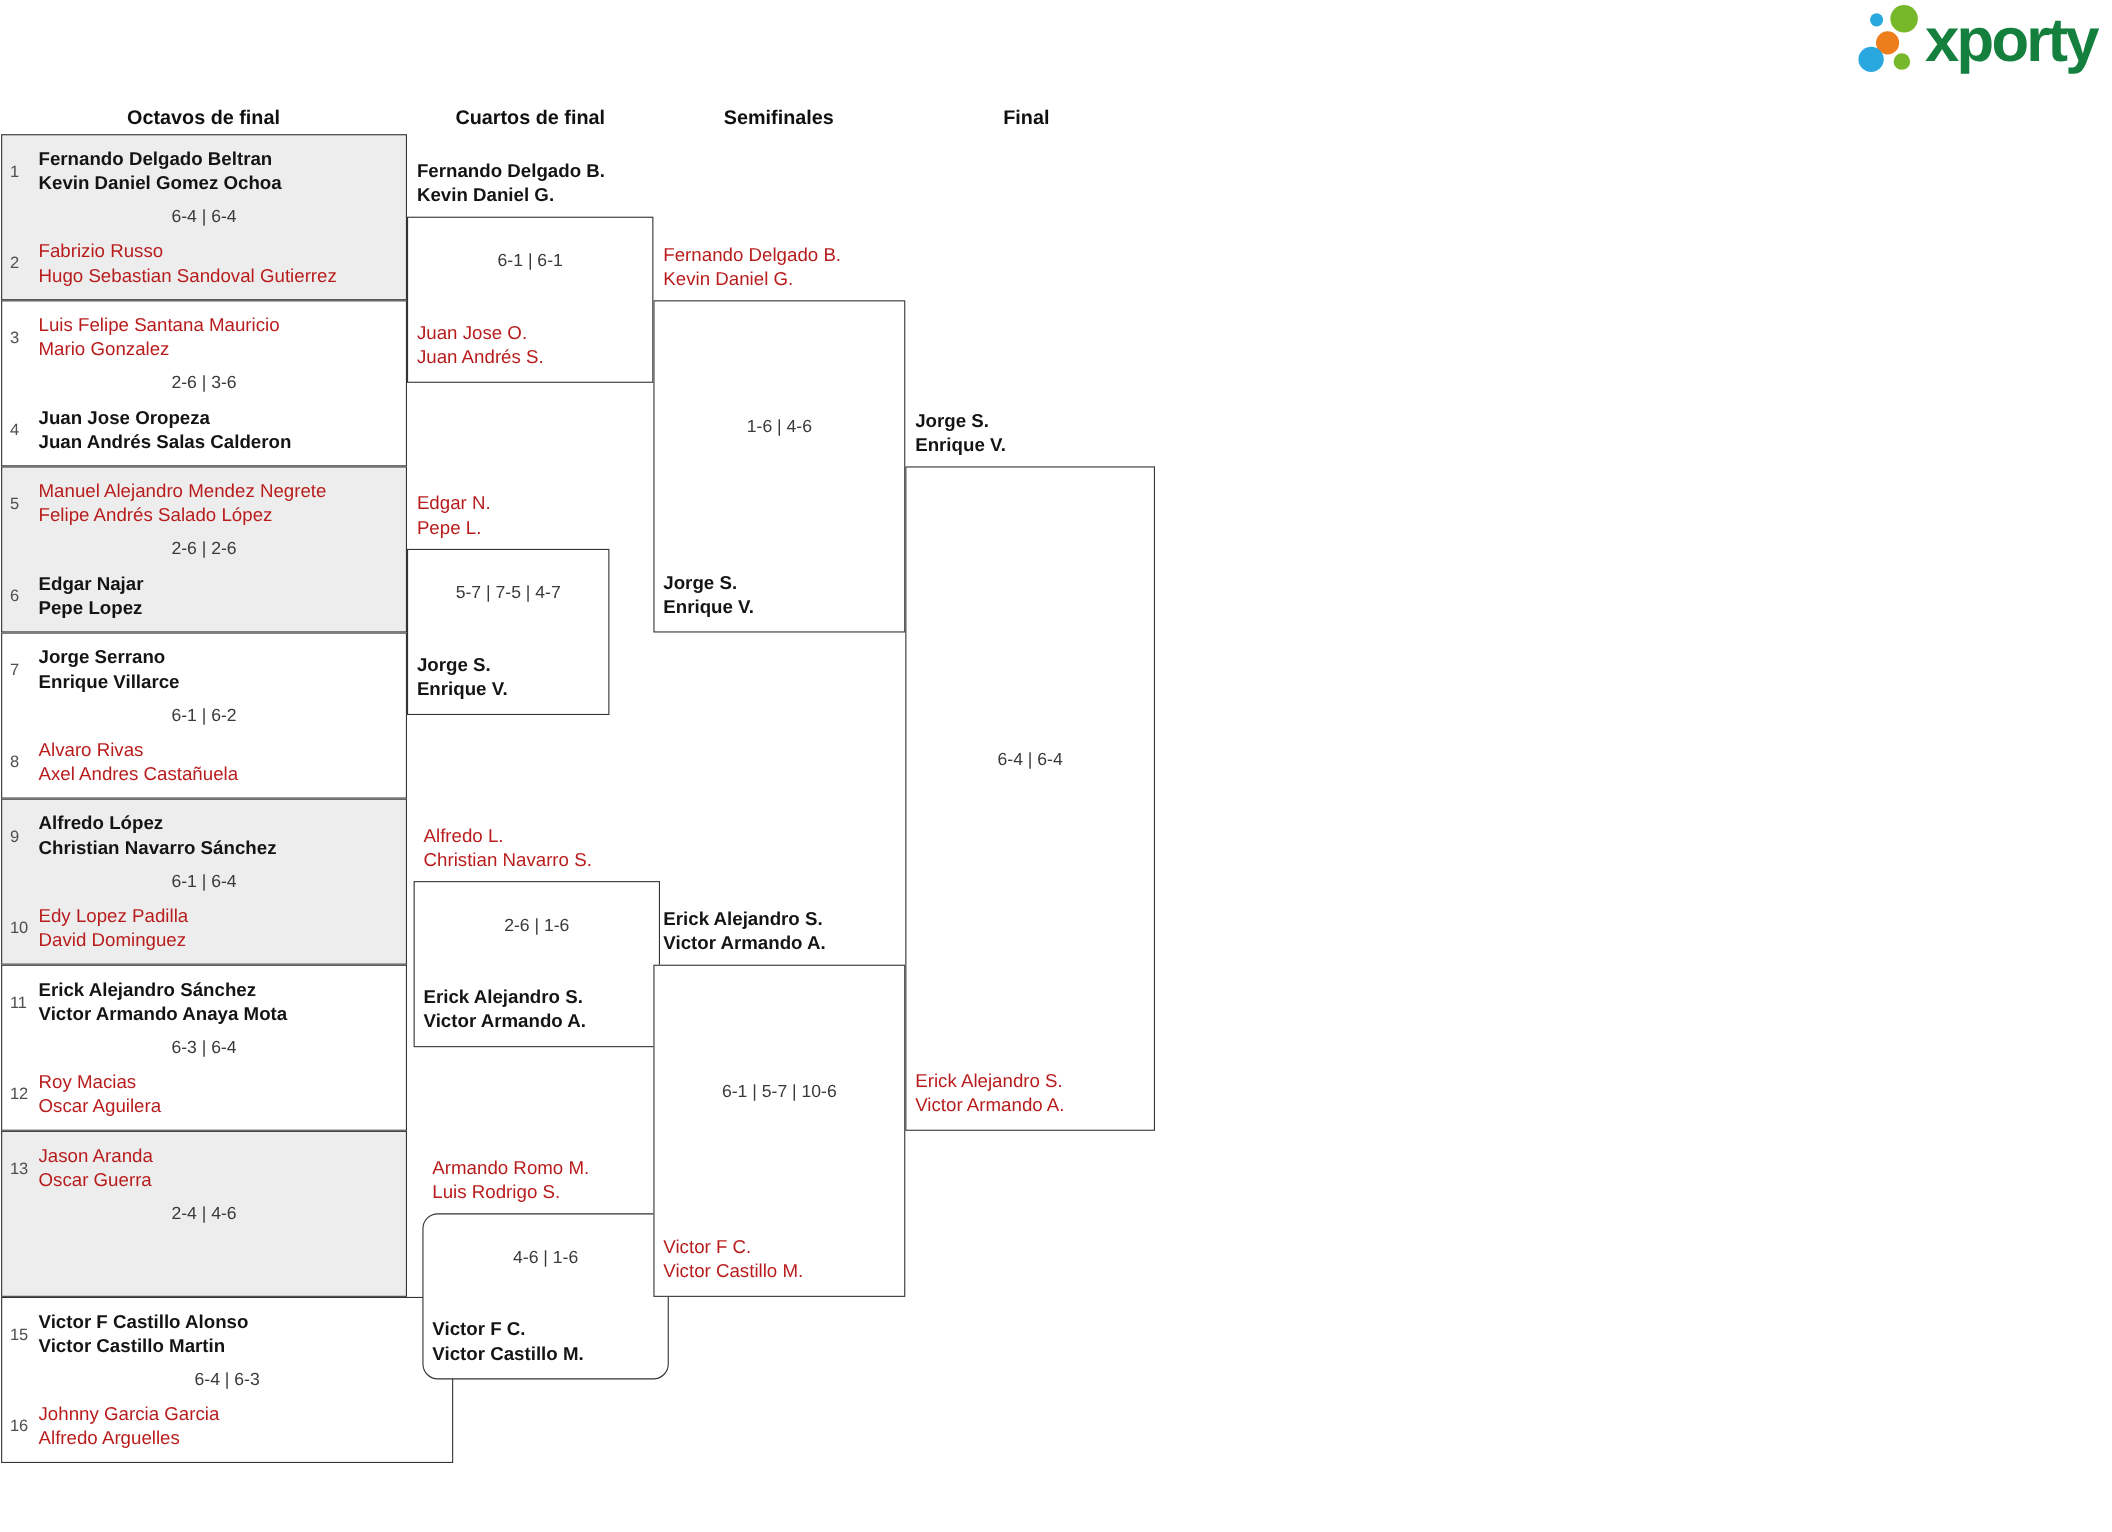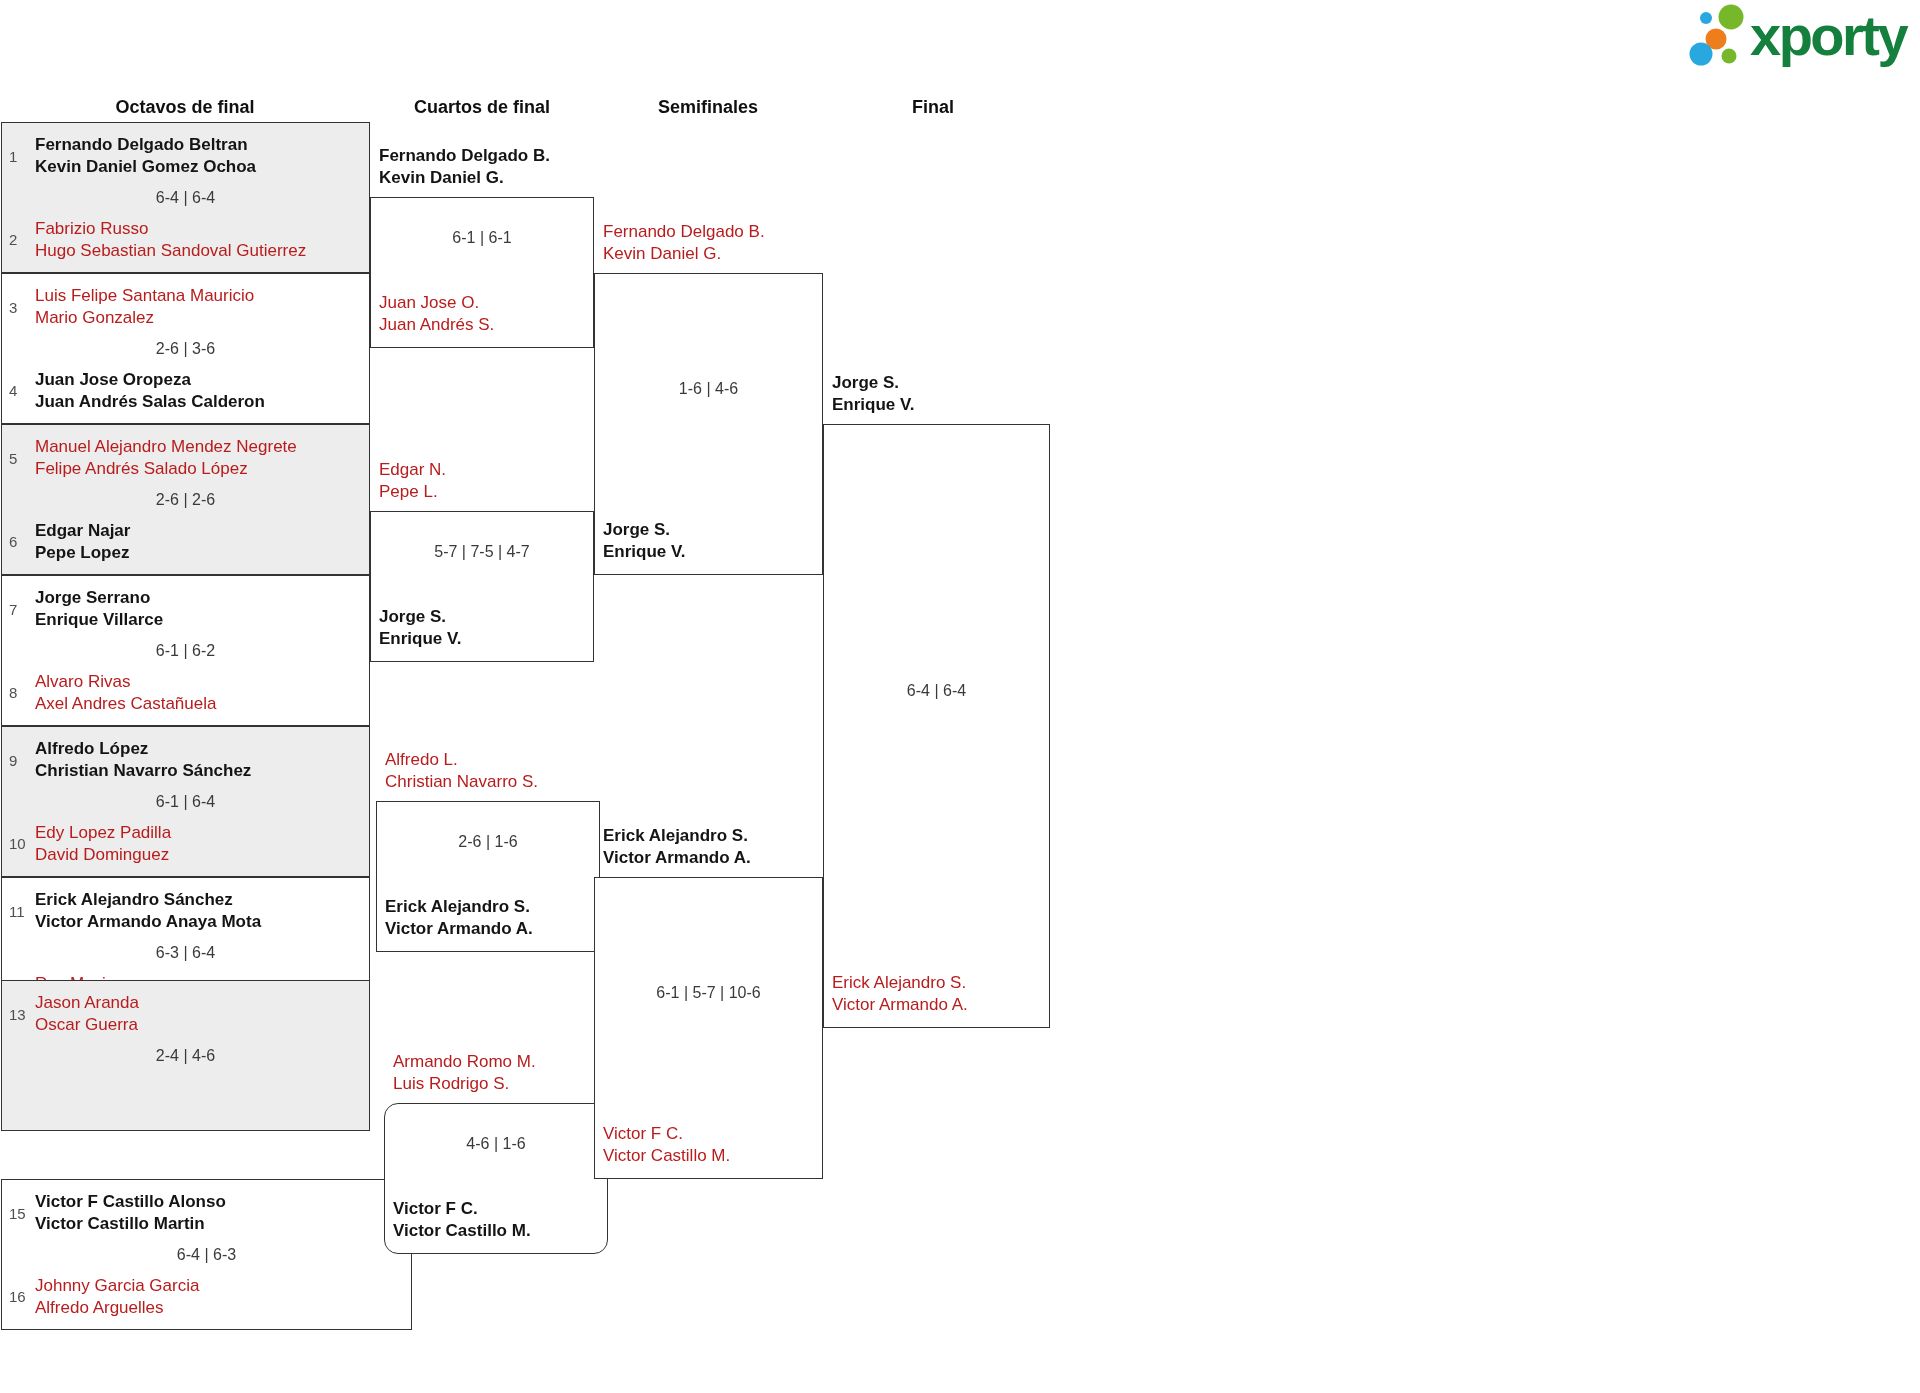--- a/index.html
+++ b/index.html
@@ -131,21 +131,21 @@
           <div class="team-name winner">Erick Alejandro Sánchez
 Victor Armando Anaya Mota</div>
         </div>
         <div class="score center-score">6-3 | 6-4</div>
         <div class="team-row bottom-row">
           <div class="seed">12</div>
           <div class="team-name">Roy Macias
 Oscar Aguilera</div>
         </div>
       </div>
-      <div class="match r16 shaded" style="left: 1px; top: 980px; width: 369px; height: 151px;">
+      <div class="match r16 shaded" style="left: 1px; top: 1028px; width: 369px; height: 151px;">
         <div class="team-row top-row">
           <div class="seed">13</div>
           <div class="team-name">Jason Aranda
 Oscar Guerra</div>
         </div>
         <div class="score center-score">2-4 | 4-6</div>
       </div>
       <div class="match r16" style="left: 1px; top: 1179px; width: 411px; height: 151px;">
         <div class="team-row top-row">
           <div class="seed">15</div>
@@ -163,21 +163,21 @@
         <div class="float-team above">
           <div class="team-name winner">Fernando Delgado B.
 Kevin Daniel G.</div>
         </div>
         <div class="score upper-score" style="top: 39.5px;">6-1 | 6-1</div>
         <div class="float-team inside-bottom">
           <div class="team-name">Juan Jose O.
 Juan Andrés S.</div>
         </div>
       </div>
-      <div class="match later" style="left: 370px; top: 499px; width: 224px; height: 151px; margin-top: 12px;">
+      <div class="match later" style="left: 370px; top: 499px; width: 184px; height: 151px;">
         <div class="float-team above">
           <div class="team-name">Edgar N.
 Pepe L.</div>
         </div>
         <div class="score upper-score" style="top: 39.5px;">5-7 | 7-5 | 4-7</div>
         <div class="float-team inside-bottom">
           <div class="team-name winner">Jorge S.
 Enrique V.</div>
         </div>
       </div>

